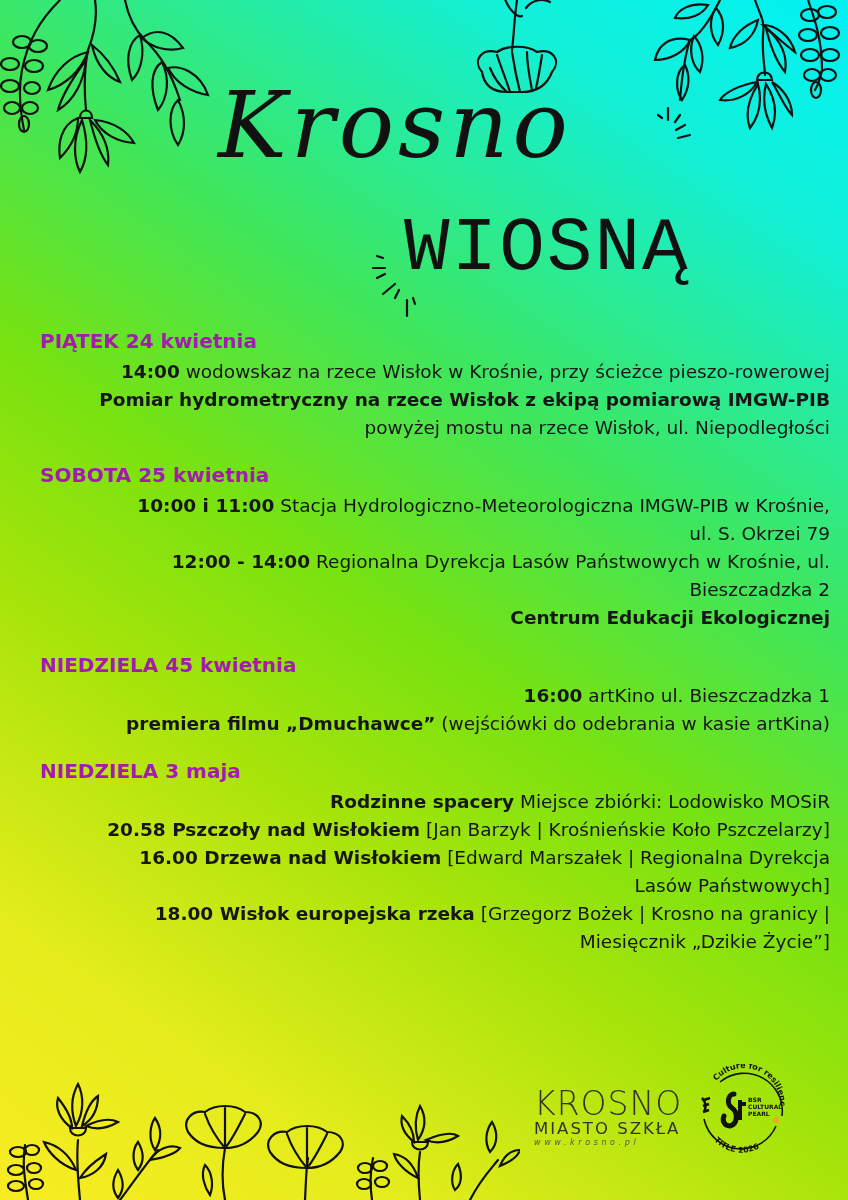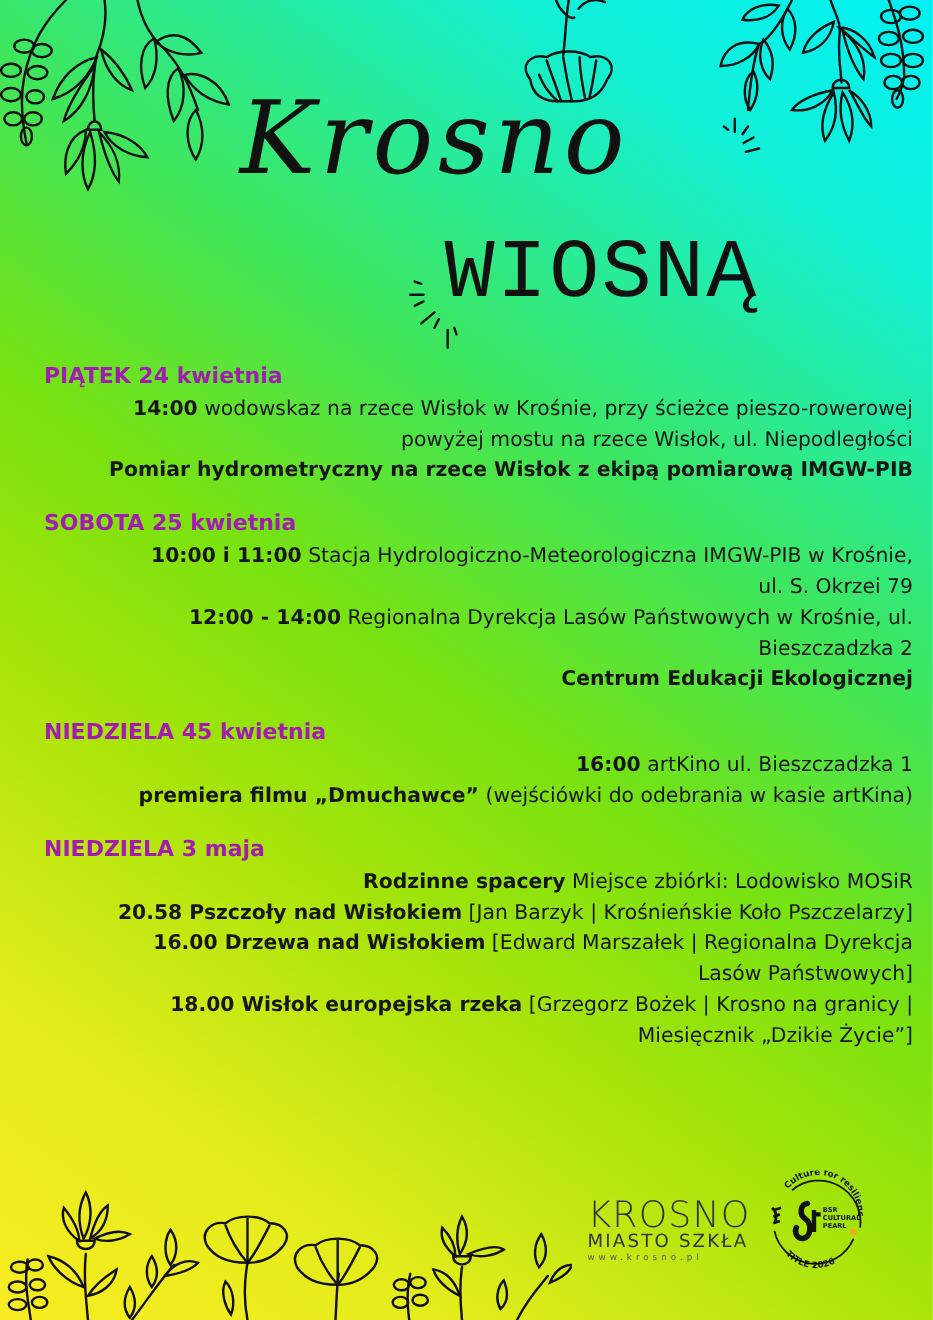--- a/index.html
+++ b/index.html
@@ -30,21 +30,21 @@
     margin-bottom: 2px;
   }
   .section { margin-bottom: 18px; }
   .line { white-space: nowrap; text-align: right; }
   .b { font-weight: bold; }
   .logo-krosno {
     position: absolute; left: 534px; top: 1088px; color: #333; text-align: left;
   }
   .logo-krosno .big { font-family: "DejaVu Sans", sans-serif; font-size: 33px; letter-spacing: 1px; line-height: 32px; font-weight: 300; }
   .logo-krosno .mid { font-size: 16.5px; letter-spacing: 2px; line-height: 18px; }
-  .logo-krosno .url { font-size: 8px; letter-spacing: 3.6px; line-height: 10px; color: #555; }
+  .logo-krosno .url { font-size: 8px; letter-spacing: 3.6px; line-height: 10px; color: #555; font-style: italic; }
   .badge { position: absolute; left: 690px; top: 1064px; width: 100px; height: 100px; }
 </style>
 </head>
 <body>
 
 <div class="deco" style="left:0;top:0;">
   <svg width="250" height="190" viewBox="0 0 250 190" fill="none" stroke="#111" stroke-width="2.2" stroke-linecap="round">
     <path d="M60 0 C40 20 28 40 22 70 C18 90 20 110 24 130"></path>
     <ellipse cx="22" cy="42" rx="9" ry="6"></ellipse>
       <ellipse cx="38" cy="46" rx="9" ry="6"></ellipse>
@@ -135,22 +135,22 @@
 </div>
 
 <div class="title-script">Krosno</div>
 <div class="title-main">WIOSNĄ</div>
 
 <div class="content">
 
   <div class="section">
     <div class="day-head">PIĄTEK  24 kwietnia</div>
     <div class="line"><span class="b">14:00</span><span> wodowskaz na rzece Wisłok w Krośnie, przy ścieżce pieszo-rowerowej</span></div>
+    <div class="line"><span class="b">Pomiar hydrometryczny na rzece Wisłok z ekipą pomiarową IMGW-PIB</span><span></span></div>
     <div class="line"><span class="b"></span><span>powyżej mostu na rzece Wisłok, ul. Niepodległości</span></div>
-    <div class="line"><span class="b">Pomiar hydrometryczny na rzece Wisłok z ekipą pomiarową IMGW-PIB</span><span></span></div>
   </div>
 
   <div class="section">
     <div class="day-head">SOBOTA  25 kwietnia</div>
     <div class="line"><span class="b">10:00 i 11:00</span><span> Stacja Hydrologiczno-Meteorologiczna IMGW-PIB w Krośnie,</span></div>
     <div class="line"><span class="b"></span><span> ul. S. Okrzei 79</span></div>
     <div class="line"><span class="b">12:00 - 14:00</span><span> Regionalna Dyrekcja Lasów Państwowych w Krośnie, ul.</span></div>
     <div class="line"><span class="b"></span><span>Bieszczadzka 2</span></div>
     <div class="line"><span class="b">Centrum Edukacji Ekologicznej</span><span></span></div>
   </div>

